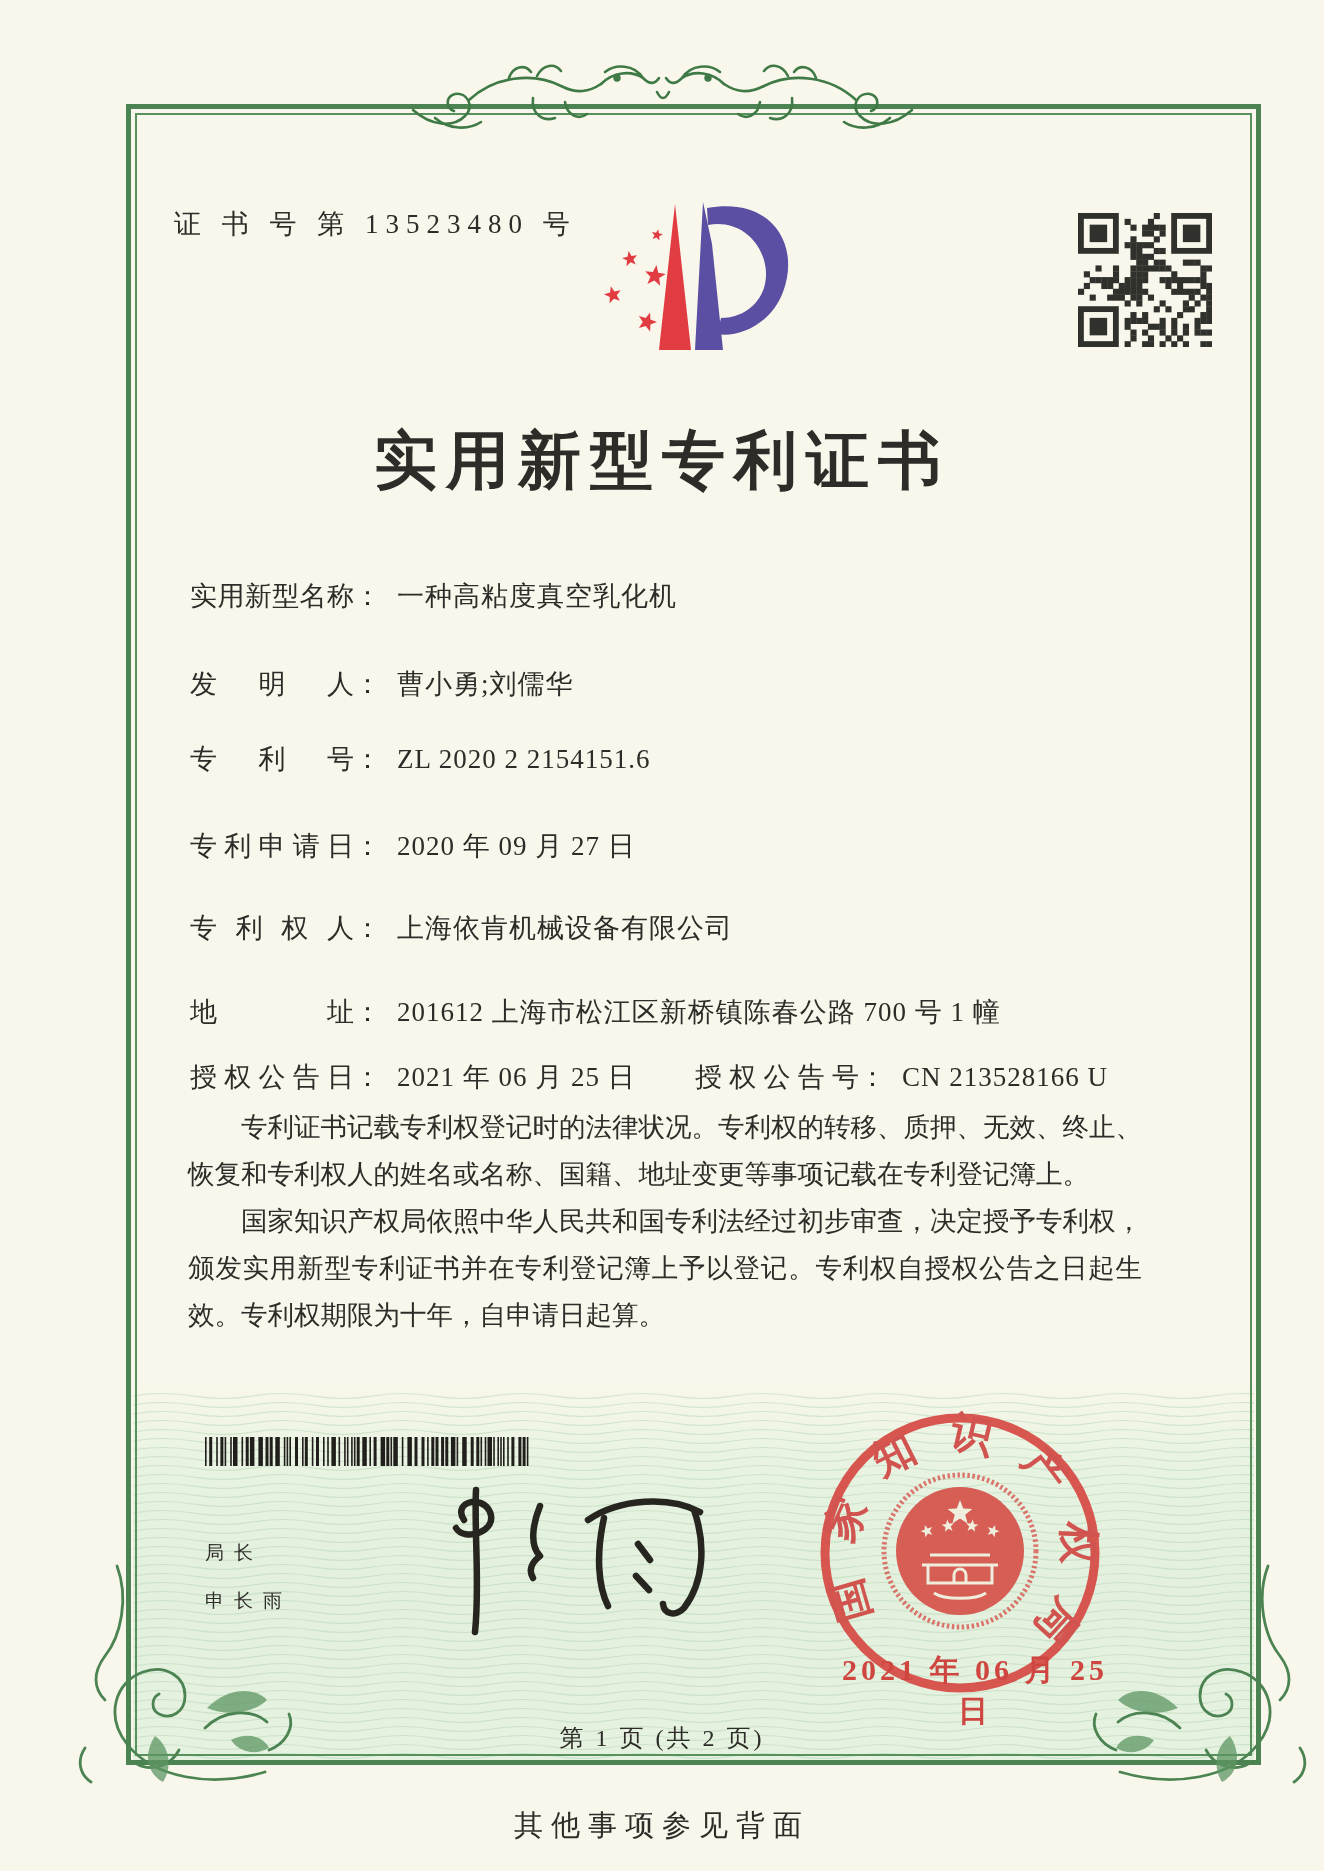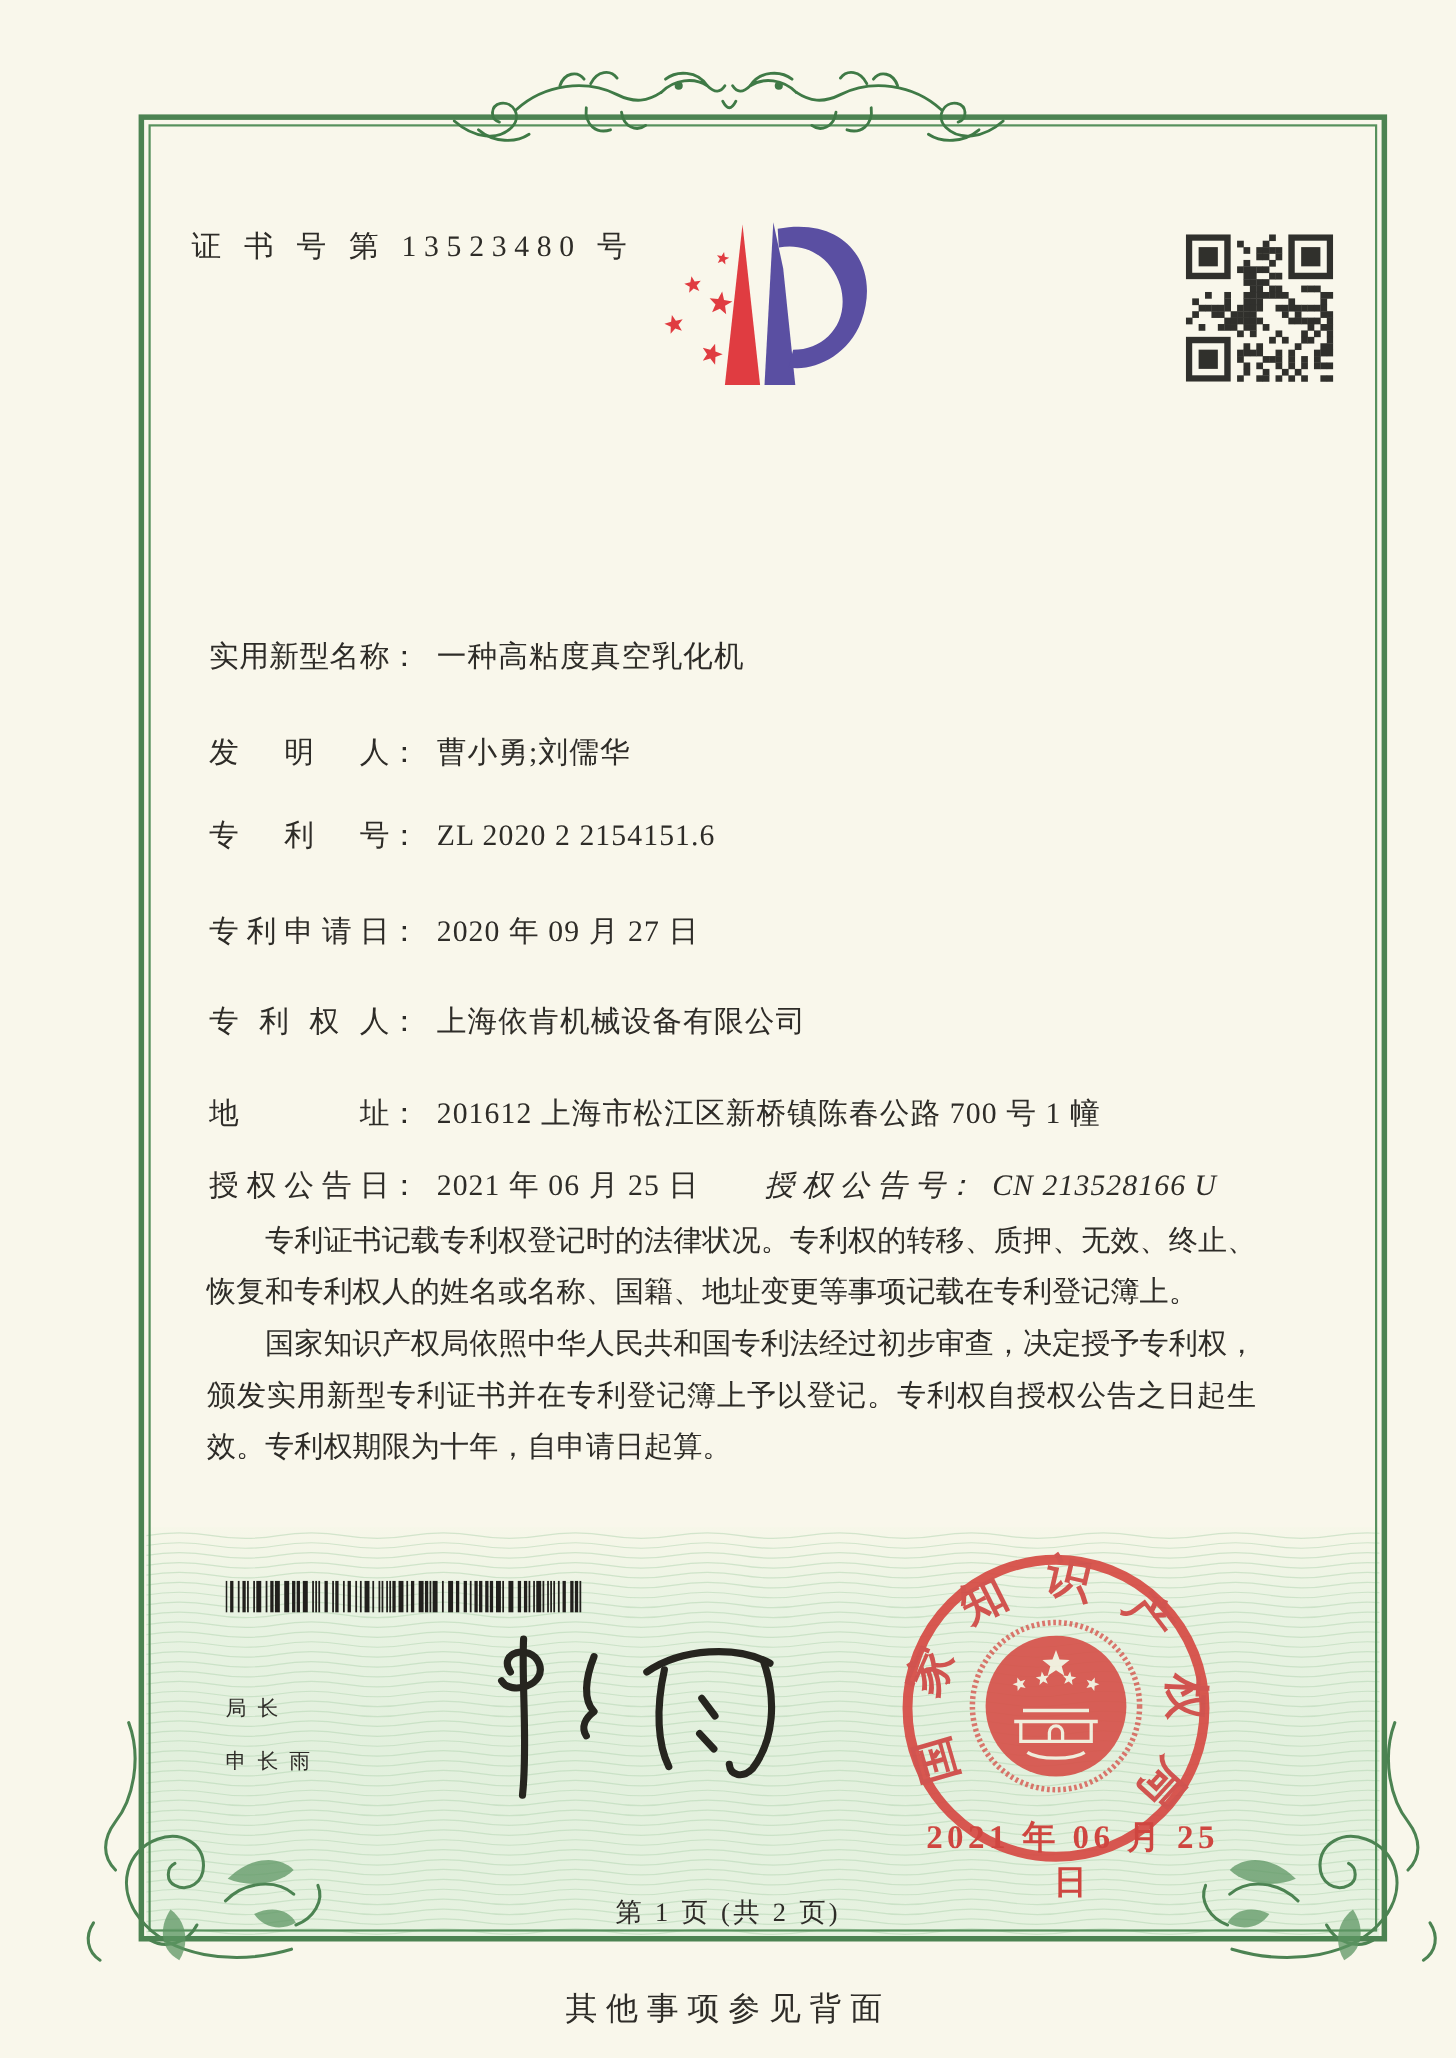--- a/index.html
+++ b/index.html
@@ -24,21 +24,21 @@
   .title{position:absolute;left:0;top:418px;width:1324px;margin:0;text-align:center;
     font-size:63px;font-weight:700;letter-spacing:9px;z-index:4;}
   
   .fields{position:absolute;left:190px;top:0;width:960px;z-index:4;font-size:27px;}
   .frow{position:absolute;left:0;white-space:nowrap;}
   .f-label{display:inline-block;width:164px;text-align:justify;text-align-last:justify;vertical-align:top;}
   .f-colon{display:inline-block;}
   .f-value{display:inline-block;margin-left:16px;letter-spacing:1px;}
   .frow.r1{top:578px}.frow.r2{top:666px}.frow.r3{top:741px}
   .frow.r4{top:828px}.frow.r5{top:910px}.frow.r6{top:994px}.frow.r7{top:1059px}
-  .grant-no{position:absolute;left:505px;top:0;white-space:nowrap;font-style:italic;}
+  .grant-no{position:absolute;left:505px;top:0;white-space:nowrap;}
   
   .body-text{position:absolute;left:188px;top:1104px;width:954px;z-index:4;
     font-size:26.5px;line-height:47px;text-align:justify;}
   .body-text p{margin:0;text-indent:2em;}
   
   .barcode{position:absolute;left:205px;top:1437px;z-index:4;}
   .director{position:absolute;left:205px;top:1540px;z-index:4;font-size:19px;letter-spacing:10px;}
   .director div{margin-bottom:22px;}
   .signature{position:absolute;left:412px;top:1486px;z-index:4;}
   .seal{position:absolute;left:810px;top:1403px;z-index:5;}
@@ -342,20 +342,21 @@
       <rect x="5.826086956521739" y="5.826086956521739" width="29.130434782608695" height="29.130434782608695" fill="#f9f7eb"></rect>
       <rect x="11.652173913043478" y="11.652173913043478" width="17.47826086956522" height="17.47826086956522" fill="#30302c"></rect>
       <rect x="93.21739130434783" y="0" width="40.78260869565217" height="40.78260869565217" fill="#30302c"></rect>
       <rect x="99.04347826086956" y="5.826086956521739" width="29.130434782608695" height="29.130434782608695" fill="#f9f7eb"></rect>
       <rect x="104.86956521739131" y="11.652173913043478" width="17.47826086956522" height="17.47826086956522" fill="#30302c"></rect>
       <rect x="0" y="93.21739130434783" width="40.78260869565217" height="40.78260869565217" fill="#30302c"></rect>
       <rect x="5.826086956521739" y="99.04347826086956" width="29.130434782608695" height="29.130434782608695" fill="#f9f7eb"></rect>
       <rect x="11.652173913043478" y="104.86956521739131" width="17.47826086956522" height="17.47826086956522" fill="#30302c"></rect>
     </svg>
 
+  <h1 class="title">实用新型专利证书</h1>
 
   <div class="fields">
     <div class="frow r1">
       <span class="f-label">实用新型名称</span><span class="f-colon">：</span><span class="f-value">一种高粘度真空乳化机</span>
     </div>
     <div class="frow r2">
       <span class="f-label">发明人</span><span class="f-colon">：</span><span class="f-value">曹小勇;刘儒华</span>
     </div>
     <div class="frow r3">
       <span class="f-label">专利号</span><span class="f-colon">：</span><span class="f-value">ZL 2020 2 2154151.6</span>

